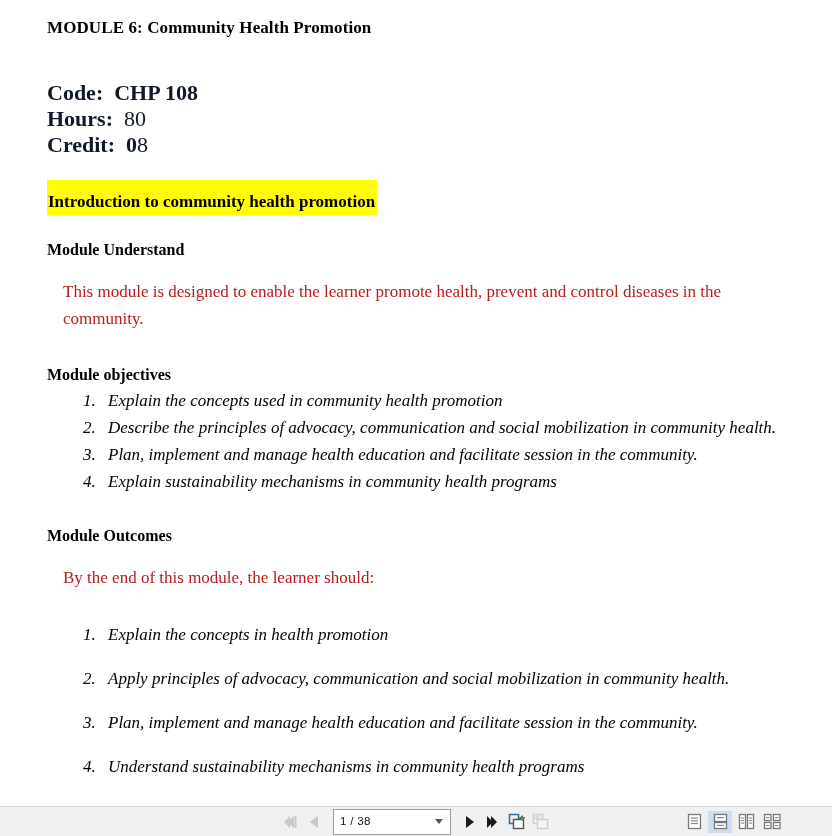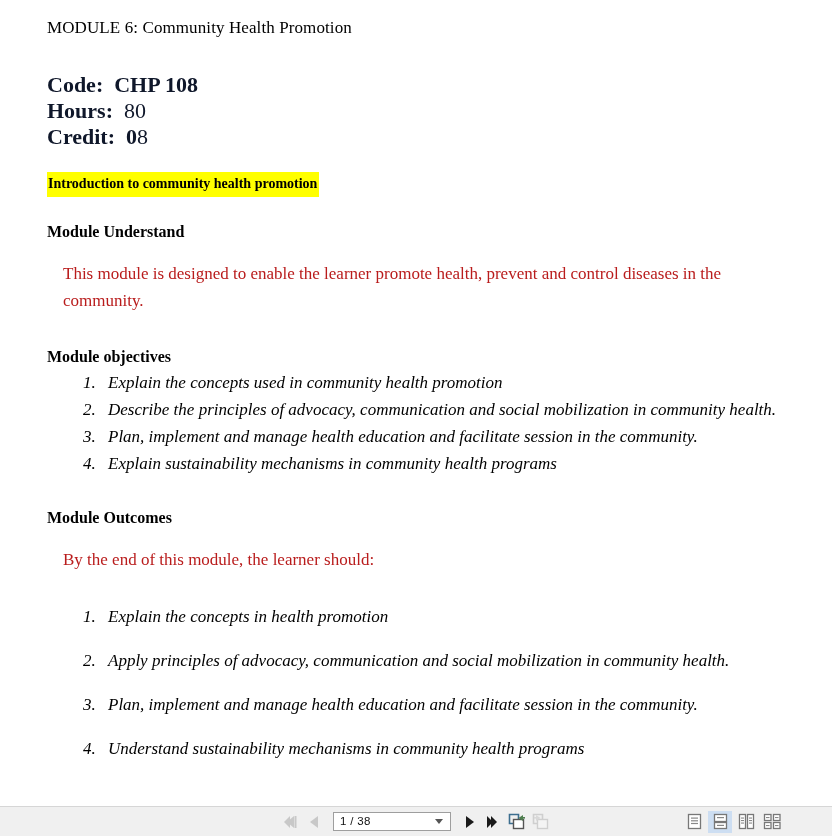--- a/index.html
+++ b/index.html
@@ -22,48 +22,48 @@
     height: 806px;
     background: #ffffff;
     overflow: hidden;
   }
   #page-body {
     padding: 16px 40px 0 47px;
   }
 
   .doc-title {
     font-size: 17px;
-    font-weight: normal;
+    font-weight: bold;
     color: #000;
-    margin: 0 0 4px 0;
+    margin: 0 0 12px 0;
     line-height: 1.4;
     letter-spacing: 0.1px;
   }
 
   .spacer-lg { height: 28px; }
   .spacer-md { height: 22px; }
   .spacer-sm { height: 14px; }
 
   .meta-line {
     font-size: 22px;
     line-height: 26px;
     color: #0f172a;
   }
   .meta-line .lbl { font-weight: bold; }
   .meta-line .val-b { font-weight: bold; }
   .meta-line .val-n { font-weight: normal; }
 
   .hl-heading {
     display: inline-block;
     background: #ffff00;
-    font-size: 14px;
+    font-size: 17px;
     font-weight: bold;
     color: #000;
     line-height: 22px;
-    padding: 1px 2px 2px 1px;
+    padding: 11px 2px 2px 1px;
   }
 
   .sec-head {
     font-size: 16px;
     font-weight: bold;
     color: #000;
     line-height: 25px;
     margin: 0;
   }
   .para {
@@ -133,21 +133,21 @@
     display: flex; align-items: center; justify-content: center;
     border: 0; background: transparent;
     padding: 0;
     cursor: default;
   }
   .tb-btn.act { cursor: pointer; }
   .tb-btn svg { display: block; }
 
   .page-box {
     width: 118px;
-    height: 19px;
+    height: 26px;
     background: #ffffff;
     border: 1px solid #9e9e9e;
     display: flex;
     align-items: center;
     margin: 0 5px;
     position: relative;
     font-family: "Liberation Sans", sans-serif;
   }
   .page-box .pg-text {
     font-size: 11.5px;

